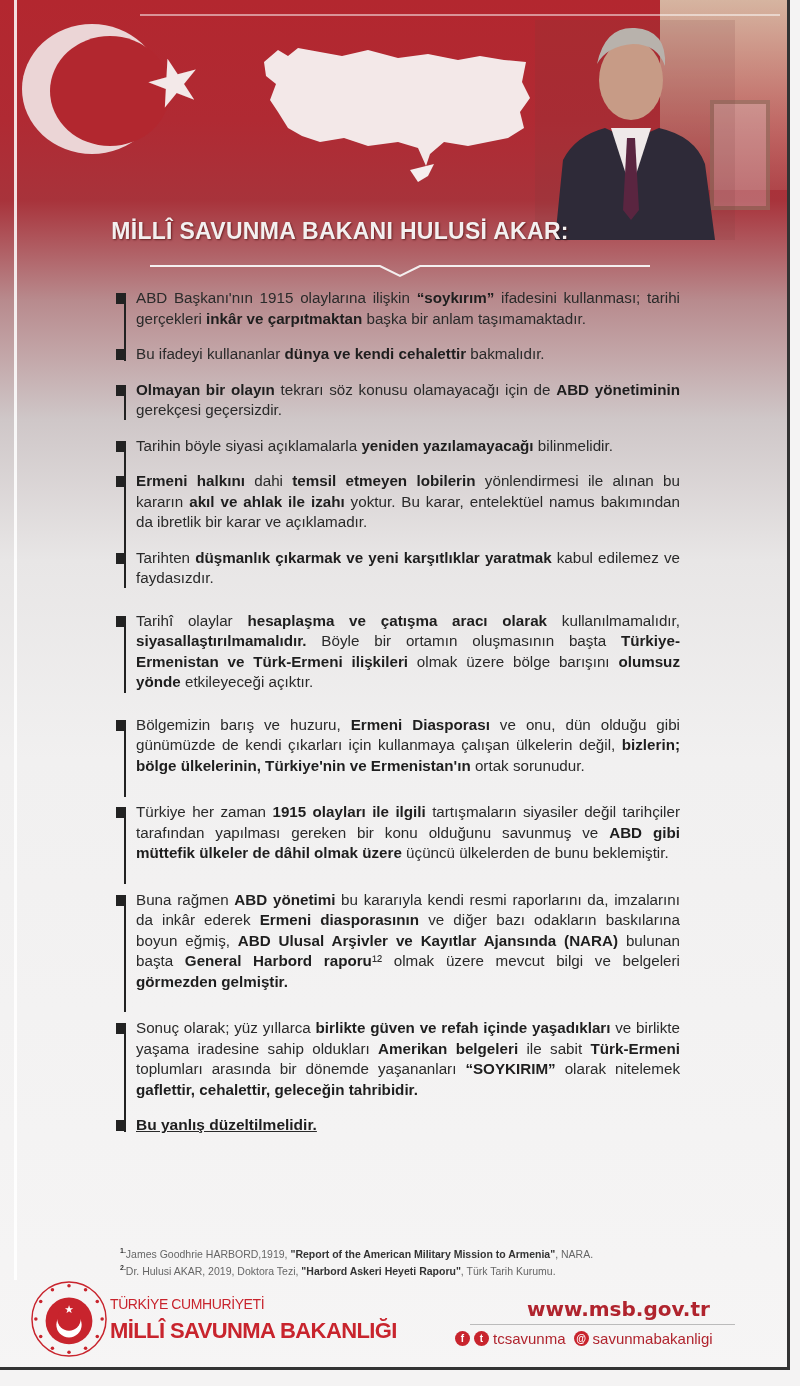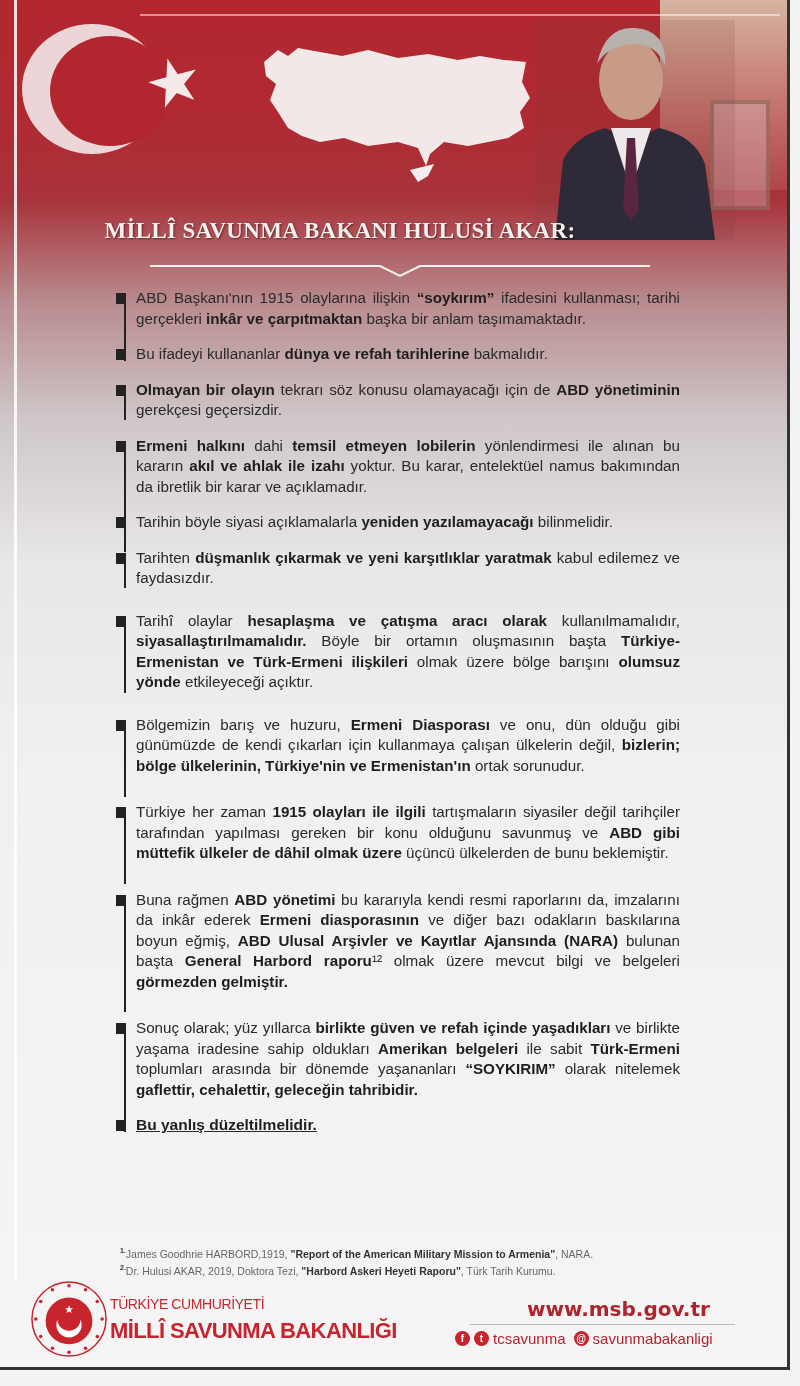--- a/index.html
+++ b/index.html
@@ -34,21 +34,21 @@
 
   .person {
     position: absolute; left: 535px; top: 20px; width: 200px; height: 220px;
   }
   .person svg { width: 100%; height: 100%; }
   .photo-frame { position: absolute; left: 710px; top: 100px; width: 60px; height: 110px; border: 4px solid rgba(120,80,60,0.5); background: rgba(220,200,200,0.35); }
   .wall { position: absolute; left: 660px; top: 0; width: 140px; height: 190px; background: linear-gradient(180deg, rgba(220,205,180,0.85), rgba(200,150,140,0.2)); }
 
   .headline {
     position: absolute; left: 0; top: 218px; width: 680px; text-align: center;
-    font-family: Liberation Serif, serif; font-weight: bold; font-size: 23px; color: #f3f0f0;
+    font-family: Liberation Sans, sans-serif; font-weight: bold; font-size: 23px; color: #f3f0f0;
     letter-spacing: 0.3px;
     text-shadow: 1px 1px 2px rgba(60,0,0,0.6);
   }
   .divider { position: absolute; left: 150px; top: 262px; width: 500px; height: 16px; }
   .divider svg { width: 100%; height: 100%; }
 
   
   .content { position: absolute; left: 116px; top: 288px; width: 564px; }
   .item {
     position: relative; padding-left: 20px; font-size: 15.2px; line-height: 20.5px; color: #2a2a2a;
@@ -111,24 +111,24 @@
 
   <div class="headline">MİLLÎ SAVUNMA BAKANI HULUSİ AKAR:</div>
   <div class="divider">
     <svg viewBox="0 0 500 16" preserveAspectRatio="none">
       <polyline points="0,4 230,4 250,14 270,4 500,4" fill="none" stroke="#f4f0f0" stroke-width="2"></polyline>
     </svg>
   </div>
 
   <div class="content">
     <div class="item" style="--tail:48px"><span class="mark"></span><span class="txt"><span>ABD Başkanı'nın 1915 olaylarına ilişkin </span><b>“soykırım”</b><span> ifadesini kullanması; tarihi gerçekleri </span><b>inkâr ve çarpıtmaktan</b><span> başka bir anlam taşımamaktadır.</span></span></div>
-    <div class="item single"><span class="mark"></span><span class="txt"><span>Bu ifadeyi kullananlar </span><b>dünya ve refah tarihlerine</b><span> bakmalıdır.</span></span></div>
+    <div class="item single"><span class="mark"></span><span class="txt"><span>Bu ifadeyi kullananlar </span><b>dünya ve kendi cehalettir</b><span> bakmalıdır.</span></span></div>
     <div class="item" style="--tail:26px"><span class="mark"></span><span class="txt"><b>Olmayan bir olayın</b><span> tekrarı söz konusu olamayacağı için de </span><b>ABD yönetiminin</b><span> gerekçesi geçersizdir.</span></span></div>
+    <div class="item" style="--tail:26px"><span class="mark"></span><span class="txt"><span>Tarihin böyle siyasi açıklamalarla </span><b>yeniden yazılamayacağı</b><span> bilinmelidir.</span></span></div>
     <div class="item" style="--tail:68px"><span class="mark"></span><span class="txt"><b>Ermeni halkını</b><span> dahi </span><b>temsil etmeyen lobilerin</b><span> yönlendirmesi ile alınan bu kararın </span><b>akıl ve ahlak ile izahı</b><span> yoktur. Bu karar, entelektüel namus bakımından da ibretlik bir karar ve açıklamadır.</span></span></div>
-    <div class="item" style="--tail:26px"><span class="mark"></span><span class="txt"><span>Tarihin böyle siyasi açıklamalarla </span><b>yeniden yazılamayacağı</b><span> bilinmelidir.</span></span></div>
     <div class="item" style="--tail:26px"><span class="mark"></span><span class="txt"><span>Tarihten </span><b>düşmanlık çıkarmak ve yeni karşıtlıklar yaratmak</b><span> kabul edilemez ve faydasızdır.</span></span></div>
     <div class="item" style="--tail:68px; margin-top:22px"><span class="mark"></span><span class="txt"><span>Tarihî olaylar </span><b>hesaplaşma ve çatışma aracı olarak</b><span> kullanılmamalıdır, </span><b>siyasallaştırılmamalıdır.</b><span> Böyle bir ortamın oluşmasının başta </span><b>Türkiye-Ermenistan ve Türk-Ermeni ilişkileri</b><span> olmak üzere bölge barışını </span><b>olumsuz yönde</b><span> etkileyeceği açıktır.</span></span></div>
     <div class="item" style="--tail:68px; margin-top:22px"><span class="mark"></span><span class="txt"><span>Bölgemizin barış ve huzuru, </span><b>Ermeni Diasporası</b><span> ve onu, dün olduğu gibi günümüzde de kendi çıkarları için kullanmaya çalışan ülkelerin değil, </span><b>bizlerin; bölge ülkelerinin, Türkiye'nin ve Ermenistan'ın</b><span> ortak sorunudur.</span></span></div>
     <div class="item" style="--tail:68px; margin-top:26px"><span class="mark"></span><span class="txt"><span>Türkiye her zaman </span><b>1915 olayları ile ilgili</b><span> tartışmaların siyasiler değil tarihçiler tarafından yapılması gereken bir konu olduğunu savunmuş ve </span><b>ABD gibi müttefik ülkeler de dâhil olmak üzere</b><span> üçüncü ülkelerden de bunu beklemiştir.</span></span></div>
     <div class="item" style="--tail:108px; margin-top:26px"><span class="mark"></span><span class="txt"><span>Buna rağmen </span><b>ABD yönetimi</b><span> bu kararıyla kendi resmi raporlarını da, imzalarını da inkâr ederek </span><b>Ermeni diasporasının</b><span> ve diğer bazı odakların baskılarına boyun eğmiş, </span><b>ABD Ulusal Arşivler ve Kayıtlar Ajansında (NARA)</b><span> bulunan başta </span><b>General Harbord raporu</b><span>¹²</span><span> olmak üzere mevcut bilgi ve belgeleri </span><b>görmezden gelmiştir.</b></span></div>
     <div class="item" style="--tail:88px; margin-top:26px"><span class="mark"></span><span class="txt"><span>Sonuç olarak; yüz yıllarca </span><b>birlikte güven ve refah içinde yaşadıkları</b><span> ve birlikte yaşama iradesine sahip oldukları </span><b>Amerikan belgeleri</b><span> ile sabit </span><b>Türk-Ermeni</b><span> toplumları arasında bir dönemde yaşananları </span><b>“SOYKIRIM”</b><span> olarak nitelemek </span><b>gaflettir, cehalettir, geleceğin tahribidir.</b></span></div>
     <div class="item single last"><span class="mark"></span><span class="txt"><b>Bu yanlış düzeltilmelidir.</b></span></div>
   </div>
 
   <div class="footnotes">

